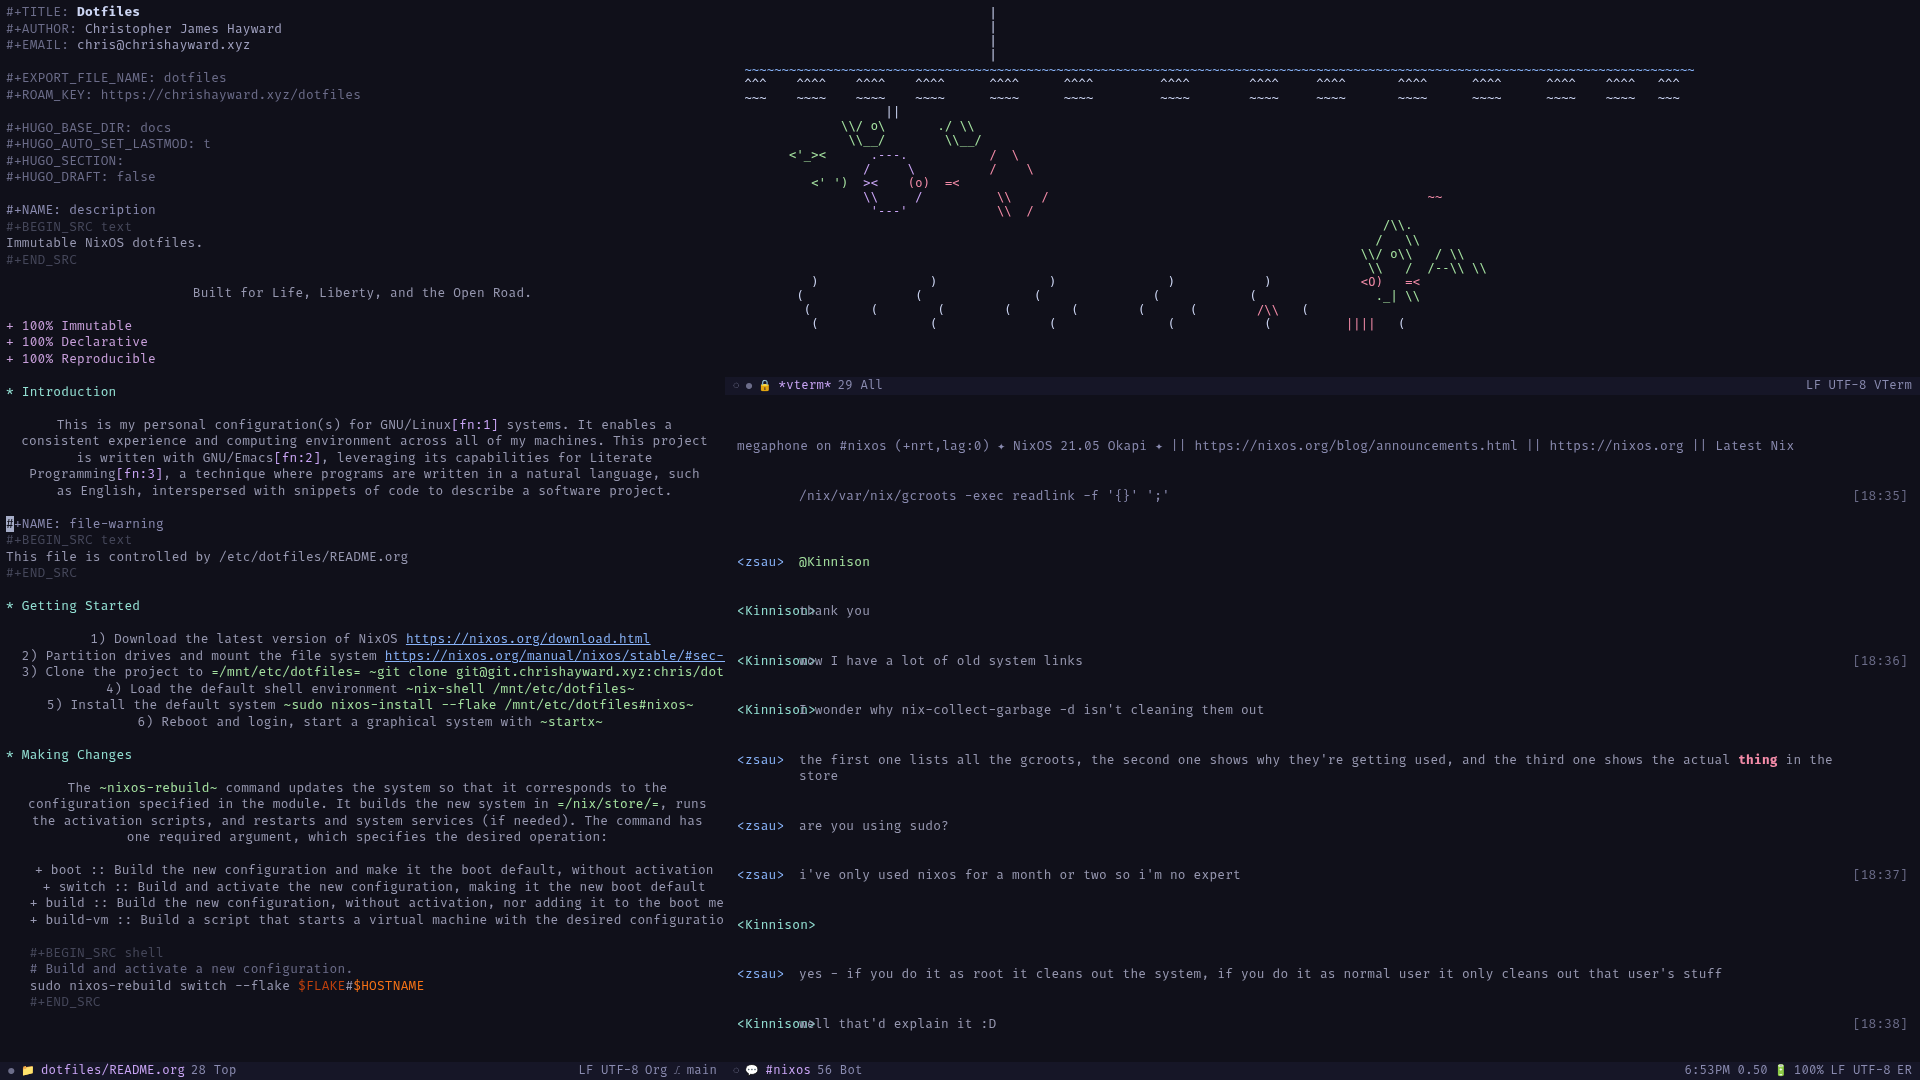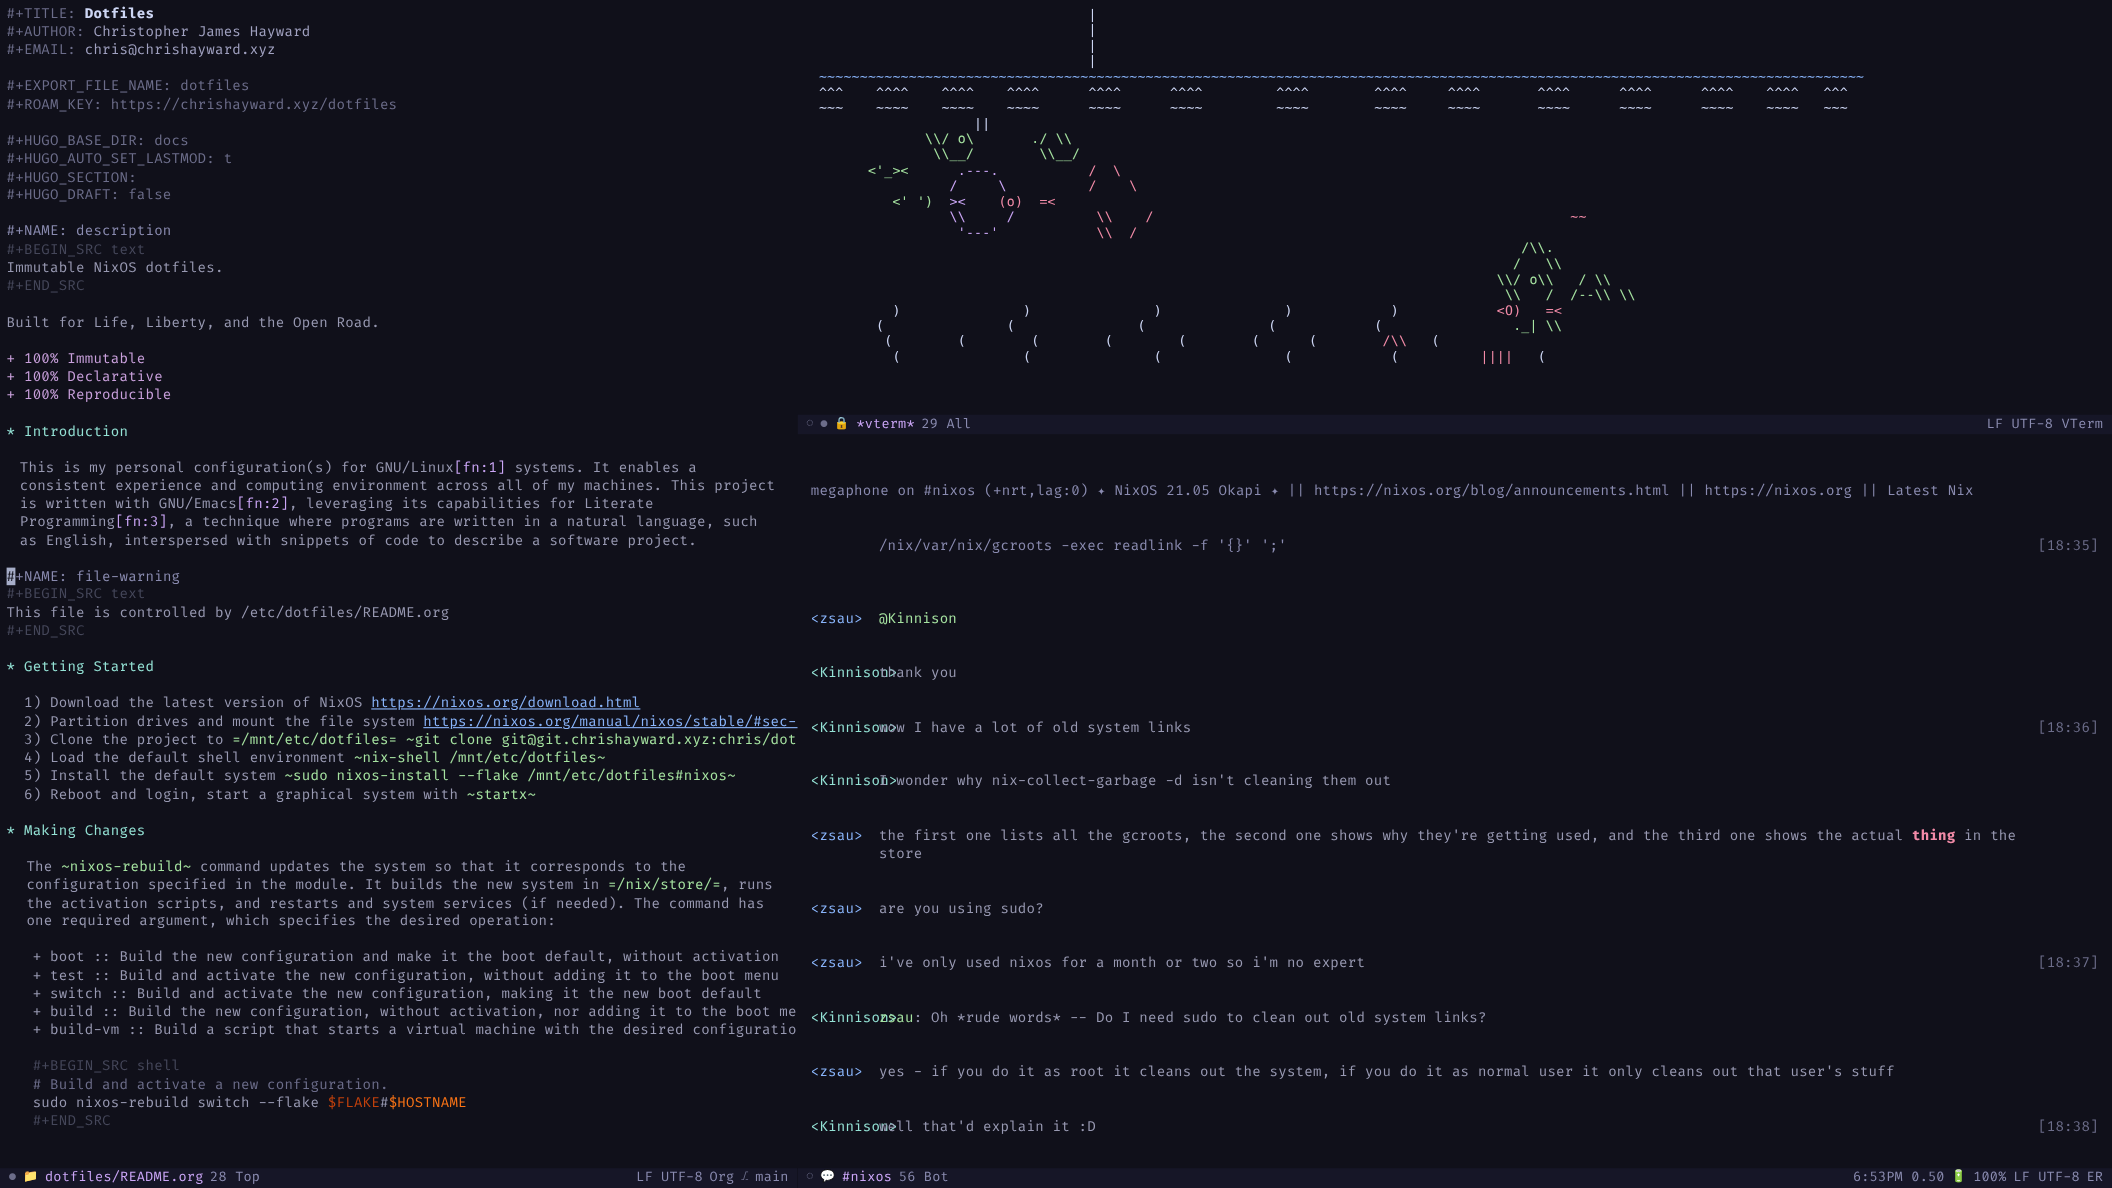--- a/index.html
+++ b/index.html
@@ -40,21 +40,21 @@
 
   
   .org { padding-bottom:24px; }
   .meta-key { color:#6c6d8a; }
   .meta-val { color:#a0a1c0; }
   .meta-title { color:#cdd6f4; font-weight:bold; }
   .name-dir { color:#8a8bb0; }
   .begin { color:#45475a; }
   .draft-false { color:#6c6d8a; }
   .src-body { color:#9899b2;margin-top:48px; }
-  .body { color:#9899b2; }
+  .body { color:#9899b2;text-align:center; }
   .bullet-plus { color:#c9a0dc; }
   .heading1 { color:#94e2d5; }
   .heading-star { color:#94e2d5; }
   .fn { color:#cba6f7; }
   .link { color:#89b4fa; text-decoration:underline; }
   .tilde { color:#a6e3a1; }
   .flake { color:#c2410c; }
   .hostname { color:#f97316; }
   .comment { color:#6c6d8a; }
   .cursor-blk { background:#a6adc8; color:#10101a; }
@@ -128,21 +128,20 @@
 <div class="line body">  <span>3) Clone the project to </span><span class="tilde">=/mnt/etc/dotfiles=</span><span class="tilde"> ~git clone git@git.chrishayward.xyz:chris/dotfiles /mnt/etc/dotfiles~</span></div>
 <div class="line body">  <span>4) Load the default shell environment </span><span class="tilde">~nix-shell /mnt/etc/dotfiles~</span></div>
 <div class="line body">  <span>5) Install the default system </span><span class="tilde">~sudo nixos-install --flake /mnt/etc/dotfiles#nixos~</span></div>
 <div class="line body">  <span>6) Reboot and login, start a graphical system with </span><span class="tilde">~startx~</span></div>
 <div class="line"> </div>
 <div class="line"><span class="heading-star">* </span><span class="heading1">Making Changes</span></div>
 <div class="line"> </div>
 <div class="body" style="white-space:normal;padding-left:18px;padding-right:8px"><span>The </span><span class="tilde">~nixos-rebuild~</span><span> command updates the system so that it corresponds to the configuration specified in the module. It builds the new system in </span><span class="tilde">=/nix/store/=</span><span>, runs the activation scripts, and restarts and system services (if needed). The command has one required argument, which specifies the desired operation:</span></div>
 <div class="line"> </div>
 <div class="line body">   <span>+ boot :: Build the new configuration and make it the boot default, without activation</span></div>
-<div class="line body">   <span>+ test :: Build and activate the new configuration, without adding it to the boot menu</span></div>
 <div class="line body">   <span>+ switch :: Build and activate the new configuration, making it the new boot default</span></div>
 <div class="line body">   <span>+ build :: Build the new configuration, without activation, nor adding it to the boot menu</span></div>
 <div class="line body">   <span>+ build-vm :: Build a script that starts a virtual machine with the desired configuration</span></div>
 <div class="line"> </div>
 <div class="line">   <span class="begin">#+BEGIN_SRC shell</span></div>
 <div class="line">   <span class="comment"># Build and activate a new configuration.</span></div>
 <div class="line">   <span class="src-body">sudo nixos-rebuild switch --flake </span><span class="flake">$FLAKE</span><span class="src-body">#</span><span class="hostname">$HOSTNAME</span></div>
 <div class="line">   <span class="begin">#+END_SRC</span></div>
   </div>
   <div class="modeline bottom">
@@ -199,21 +198,21 @@
     <div class="topic"><span>megaphone on #nixos (+nrt,lag:0) </span><span>✦</span><span> NixOS 21.05 Okapi </span><span>✦</span><span> || https://nixos.org/blog/announcements.html || https://nixos.org || Latest Nix</span></div>
     <div class="row"><span class="who"></span><span class="txt topic">/nix/var/nix/gcroots -exec readlink -f '{}' ';'</span><span class="time">[18:35]</span></div>
 
     <div class="row"><span class="who nick-z">&lt;zsau&gt;</span><span class="txt msg"><span class="hl">@Kinnison</span></span><span class="time"></span></div>
     <div class="row"><span class="who nick-k">&lt;Kinnison&gt;</span><span class="txt msg">thank you</span><span class="time"></span></div>
     <div class="row"><span class="who nick-k">&lt;Kinnison&gt;</span><span class="txt msg">wow I have a lot of old system links</span><span class="time">[18:36]</span></div>
     <div class="row"><span class="who nick-k">&lt;Kinnison&gt;</span><span class="txt msg">I wonder why nix-collect-garbage -d isn't cleaning them out</span><span class="time"></span></div>
     <div class="row"><span class="who nick-z">&lt;zsau&gt;</span><span class="txt msg"><span>the first one lists all the gcroots, the second one shows why they're getting used, and the third one shows the actual </span><span class="key">thing</span><span> in the store</span></span><span class="time"></span></div>
     <div class="row"><span class="who nick-z">&lt;zsau&gt;</span><span class="txt msg">are you using sudo?</span><span class="time"></span></div>
     <div class="row"><span class="who nick-z">&lt;zsau&gt;</span><span class="txt msg">i've only used nixos for a month or two so i'm no expert</span><span class="time">[18:37]</span></div>
-    <div class="row"><span class="who nick-k">&lt;Kinnison&gt;</span><span class="txt msg"><span class="hl">zsau</span><span>: Oh *rude words* -- Do I need sudo to clean out old system links?</span></span><span class="time"></span></div>
+    <div class="row"><span class="who nick-k">&lt;Kinnison&gt;</span><span class="time"></span></div>
     <div class="row"><span class="who nick-z">&lt;zsau&gt;</span><span class="txt msg">yes - if you do it as root it cleans out the system, if you do it as normal user it only cleans out that user's stuff</span><span class="time"></span></div>
     <div class="row"><span class="who nick-k">&lt;Kinnison&gt;</span><span class="txt msg">well that'd explain it :D</span><span class="time">[18:38]</span></div>
     <div class="row"><span class="who nick-z">&lt;zsau&gt;</span><span class="txt msg">it would!</span><span class="time"></span></div>
     
     
     
     
     
     
   </div>

